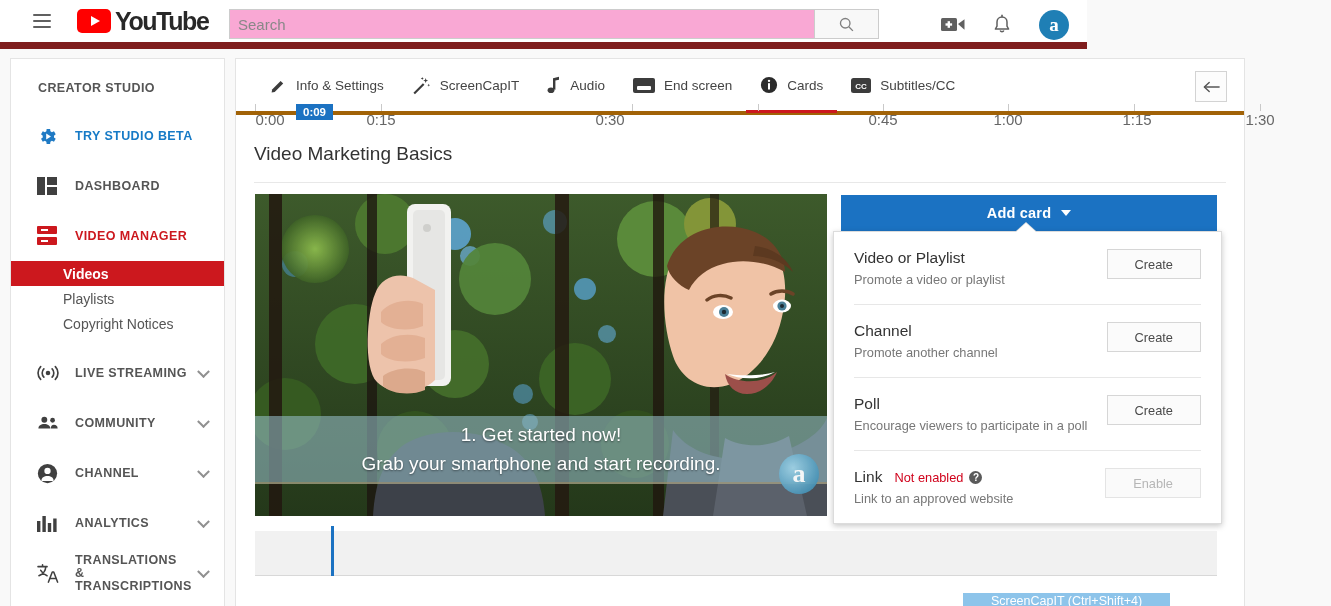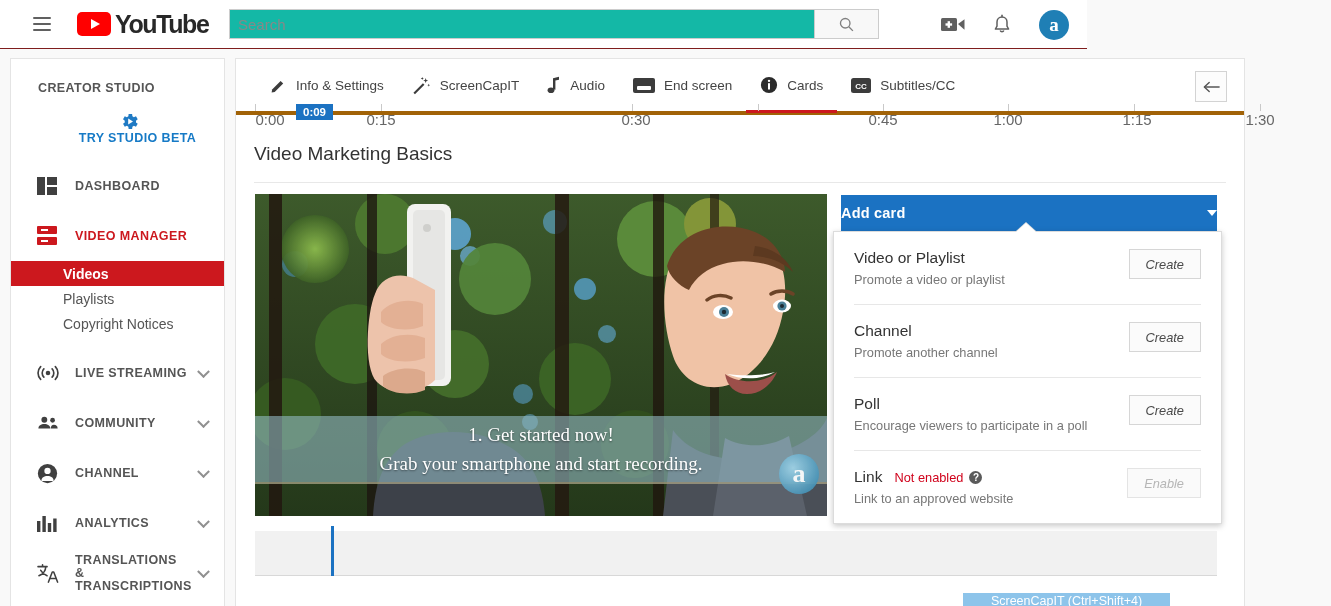--- a/index.html
+++ b/index.html
@@ -9,21 +9,21 @@
     background: #f9f9f9;
     overflow: hidden;
     color: #333;
   }
 
   
   #header {
     position: absolute; top: 0; left: 0;
     width: 1087px; height: 49px;
     background: #ffffff;
-    border-bottom: 1px solid #7f1d1d;
+    border-bottom: 7px solid #7f1d1d;
     display: flex; align-items: center;
   }
   #hamburger {
     width: 18px; height: 14px; margin-left: 33px;
     display: flex; flex-direction: column; justify-content: space-between;
     cursor: pointer;
   }
   #hamburger i { display: block; height: 2px; background: #606060; border-radius: 1px; }
 
   #yt-logo { margin-left: 26px; display: flex; align-items: center; cursor: pointer; }
@@ -41,21 +41,21 @@
     margin-left: 4px; font-size: 25px; font-weight: bold;
     letter-spacing: -1.4px; color: #282828;
     font-family: "Liberation Sans", sans-serif;
   }
 
   #search-wrap { position: absolute; left: 229px; top: 9px; display: flex; }
   #search-input {
     width: 585px; height: 30px;
     border: 1px solid #ccc; border-right: none;
     padding: 0 8px; font-size: 15px;
-    color: #333; background: #14b8a6; outline: none;
+    color: #333; background: #f9a8d4; outline: none;
     font-family: "Liberation Sans", sans-serif;
   }
   #search-input::placeholder { color: #888; }
   #search-btn {
     width: 65px; height: 30px;
     border: 1px solid #ccc; background: #f8f8f8;
     display: flex; align-items: center; justify-content: center;
     cursor: pointer;
   }
 
@@ -162,37 +162,37 @@
   #caption-band {
     position: absolute; left: 0; right: 0; bottom: 32px;
     height: 68px; background: rgba(150,190,200,0.58);
     display: flex; flex-direction: column; align-items: center;
     justify-content: center;
     border-bottom: 2px solid rgba(170,140,90,0.5);
   }
   #caption-band span {
     color: #fff; font-size: 19px; line-height: 29px;
     text-shadow: 0 1px 2px rgba(0,0,0,.45);
-    font-family: Liberation Serif, serif;
+    font-family: Liberation Sans, sans-serif;
   }
   #wm {
     position: absolute; right: 8px; bottom: 22px;
     width: 40px; height: 40px; border-radius: 50%;
     background: radial-gradient(circle at 35% 35%, #9fd2e6, #2b7fa8);
     color: #fff; font-size: 26px; font-weight: bold;
     display: flex; align-items: center; justify-content: center;
     font-family: "Liberation Serif", serif; opacity: .92;
   }
 
   
   #addcard-btn {
     position: absolute; left: 605px; top: 136px;
     width: 376px; height: 36px; background: #1b72c2;
     color: #fff; font-size: 14.5px; font-weight: bold;
-    display: flex; align-items: center; justify-content: space-between;
+    display: flex; align-items: center; justify-content: center;
     cursor: pointer; letter-spacing: .2px;
   }
   #addcard-btn .caret {
     margin-left: 10px; width: 0; height: 0;
     border-left: 5px solid transparent; border-right: 5px solid transparent;
     border-top: 6px solid #fff;
   }
   #dropdown {
     position: absolute; left: 597px; top: 172px;
     width: 389px; background: #fff;
@@ -214,24 +214,24 @@
   .dd-title { font-size: 15.5px; color: #333; display: flex; align-items: center; }
   .dd-sub { font-size: 12.8px; color: #777; margin-top: 5px; }
   .dd-badge { color: #d0021b; font-size: 12.8px; margin-left: 12px; }
   .help-ico {
     display: inline-flex; align-items: center; justify-content: center;
     width: 13px; height: 13px; border-radius: 50%;
     background: #5a5a5a; color: #fff; font-size: 10px;
     font-weight: bold; margin-left: 6px;
   }
   .dd-btn {
-    min-width: 56px; height: 30px; padding: 0 16px;
+    min-width: 56px; height: 30px; padding: 0 27px;
     border: 1px solid #d6d6d6; background: #fbfbfb;
     font-size: 12.8px; color: #4a4a4a; cursor: pointer;
-    display: flex; align-items: center; justify-content: center; font-style: italic;
+    display: flex; align-items: center; justify-content: center;
   }
   .dd-btn.disabled { color: #b6b6b6; background: #fafafa; border-color: #e4e4e4; cursor: default; }
 
   
   #timeline {
     position: absolute; left: 19px; top: 472px;
     width: 962px; height: 45px; background: #f1f1f1;
     border-bottom: 1px solid #d8d8d8;
   }
   #playhead {
@@ -304,21 +304,21 @@
     </div>
     <div id="avatar">
       <span>a</span>
     </div>
   </div>
 </div>
 
 <div id="sidebar">
   <div id="studio-title">CREATOR STUDIO</div>
 
-  <div class="nav-item" style="margin-top:16px;flex-direction:column;">
+  <div class="nav-item" style="margin-top:16px;">
     <div class="ico">
       <svg class="gear-ico" width="21" height="21" viewBox="0 0 24 24">
         <path fill="#1f7ac4" d="M19.4 13a7.6 7.6 0 0 0 0-2l2-1.5-2-3.4-2.4 1a7.6 7.6 0 0 0-1.7-1L15 3.5h-4l-.3 2.6c-.6.25-1.2.6-1.7 1l-2.4-1-2 3.4L6.6 11a7.6 7.6 0 0 0 0 2l-2 1.5 2 3.4 2.4-1c.5.4 1.1.75 1.7 1l.3 2.6h4l.3-2.6c.6-.25 1.2-.6 1.7-1l2.4 1 2-3.4z"></path>
         <polygon points="10.5,8.6 16,12 10.5,15.4" fill="#ffffff"></polygon>
       </svg>
     </div>
     <div class="nav-label blue">TRY STUDIO BETA</div>
   </div>
 
   <div class="nav-item">
@@ -628,21 +628,21 @@
   <div id="time-badge">0:09</div>
 
   <div>
     <div class="tick" style="left:19px;"></div>
     <div class="tick-label" style="left:34px;">0:00</div>
 
     <div class="tick" style="left:145px;"></div>
     <div class="tick-label" style="left:145px;">0:15</div>
 
     <div class="tick" style="left:396px;"></div>
-    <div class="tick-label" style="left:400px;">0:30</div>
+    <div class="tick-label" style="left:374px;">0:30</div>
 
     <div class="tick" style="left:522px;"></div>
     <div class="tick-label" style="left:647px;">0:45</div>
 
     <div class="tick" style="left:647px;"></div>
     <div class="tick-label" style="left:772px;">1:00</div>
 
     <div class="tick" style="left:772px;"></div>
     <div class="tick-label" style="left:901px;">1:15</div>
 

